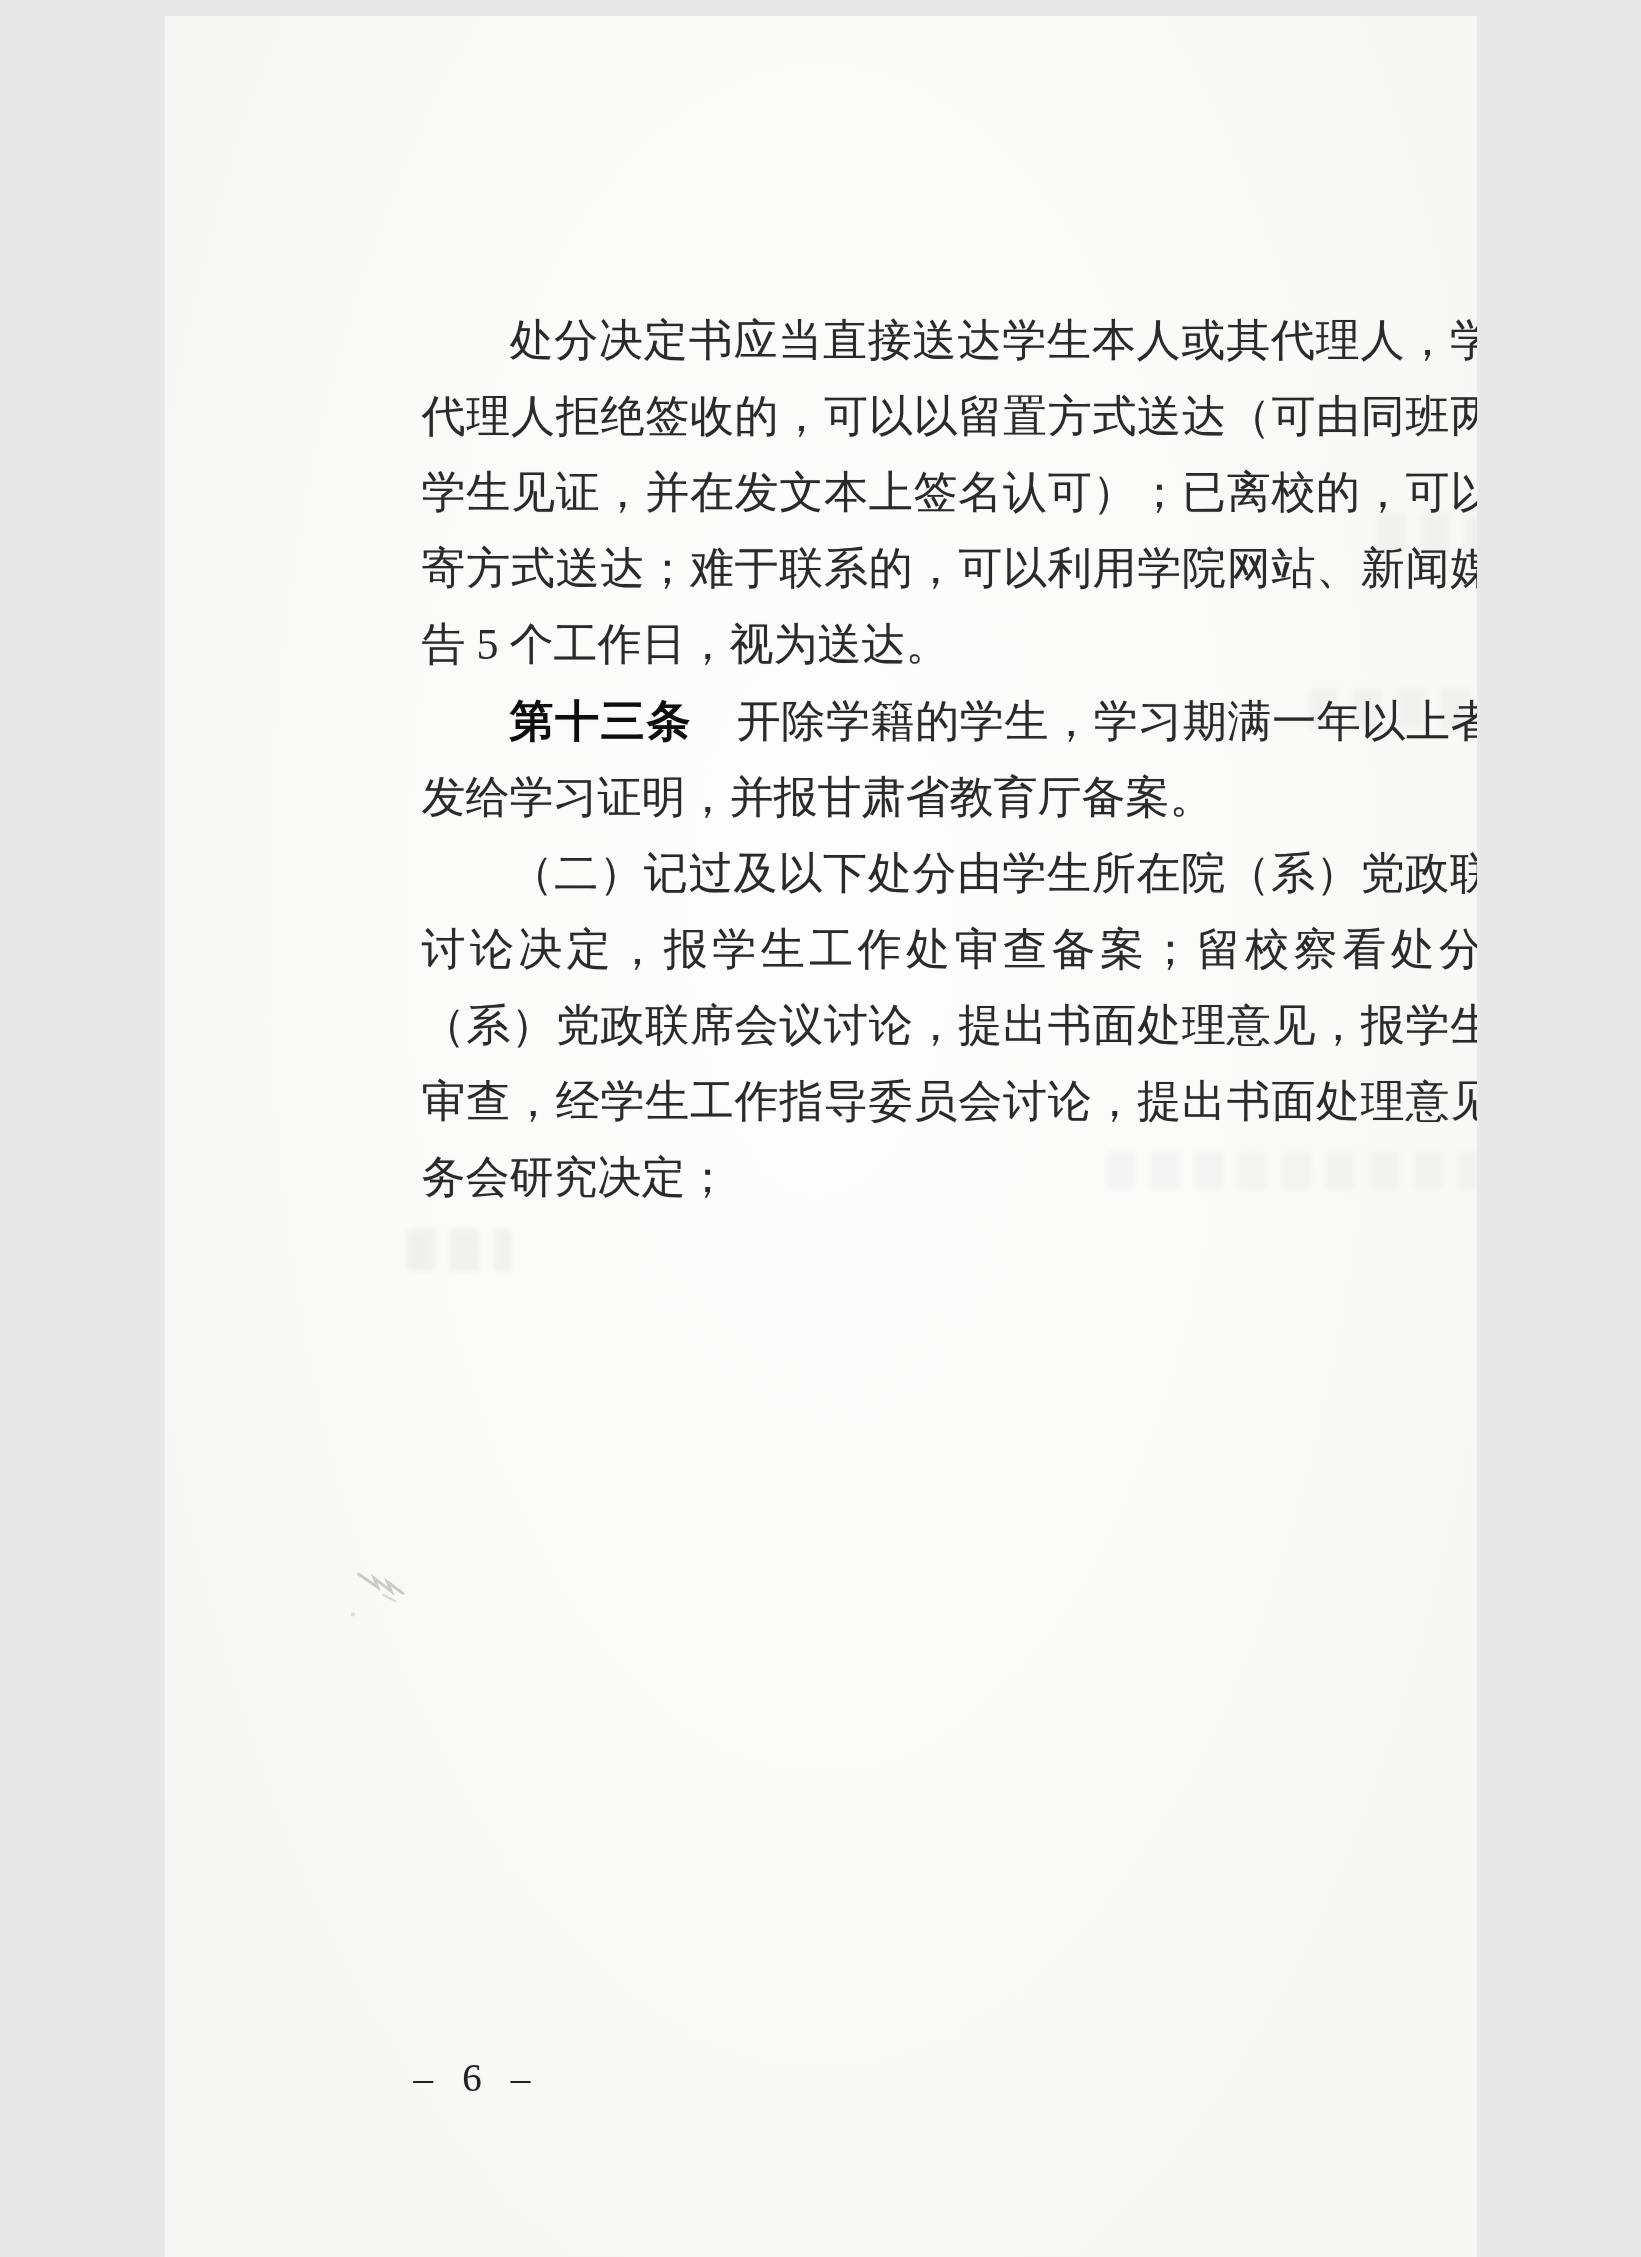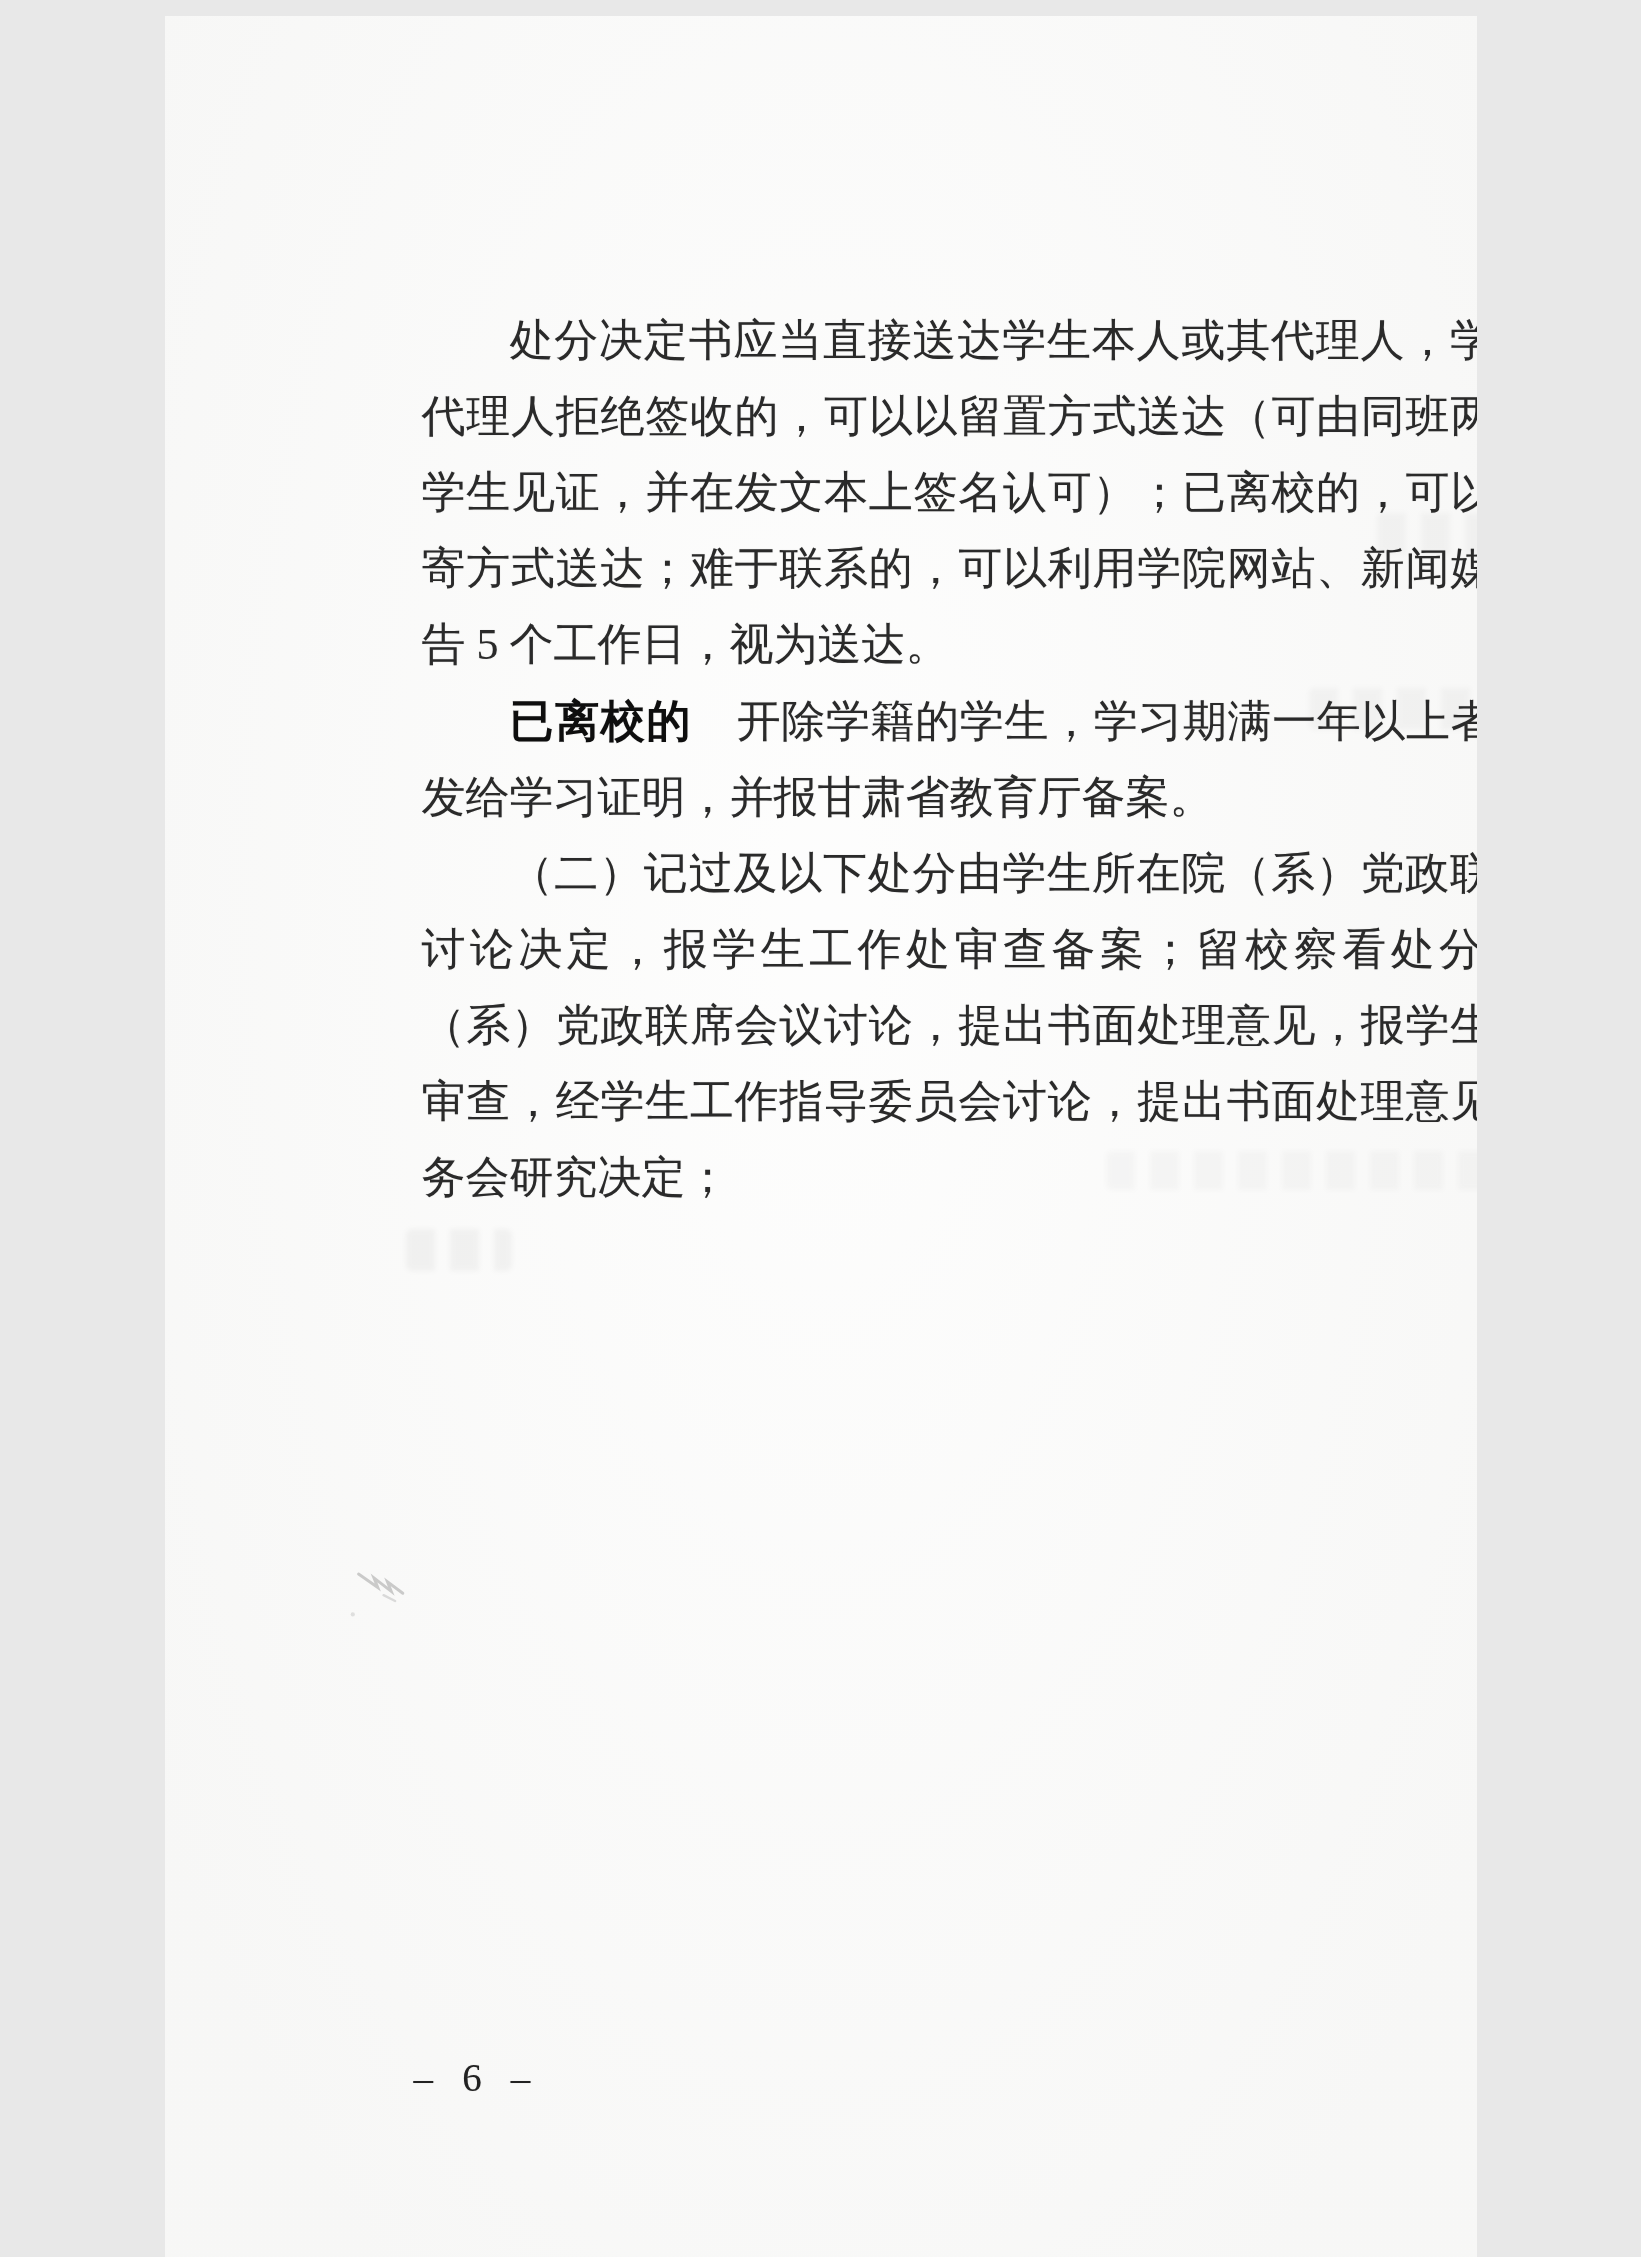--- a/index.html
+++ b/index.html
@@ -81,19 +81,19 @@
   <div class="bleed b4"></div>
 
   <svg class="smudge" viewBox="0 0 110 80">
     <path d="M14 26 L34 40 L30 30 L48 44 L44 34 L60 46" fill="none" stroke="#8d8d8d" stroke-width="3" stroke-linecap="round" opacity="0.8"></path>
     <path d="M40 48 L52 54" fill="none" stroke="#9a9a9a" stroke-width="2.5" stroke-linecap="round" opacity="0.6"></path>
     <circle cx="8" cy="68" r="2.2" fill="#9a9a9a" opacity="0.5"></circle>
   </svg>
 
   <main class="doc-body">
       <p class="para"><span class="run">处分决定书应当直接送达学生本人或其代理人，学生或其代理人拒绝签收的，可以以留置方式送达（可由同班两名以上学生见证，并在发文本上签名认可）；已离校的，可以采取邮寄方式送达；难于联系的，可以利用学院网站、新闻媒体等公告 5 个工作日，视为送达。</span></p>
-      <p class="para"><span class="run bold">已离校的</span><span class="run">　开除学籍的学生，学习期满一年以上者由学院发给学习证明，并报甘肃省教育厅备案。</span></p>
+      <p class="para"><span class="run bold">第十三条</span><span class="run">　开除学籍的学生，学习期满一年以上者由学院发给学习证明，并报甘肃省教育厅备案。</span></p>
       <p class="para"><span class="run">（二）记过及以下处分由学生所在院（系）党政联席会议讨论决定，报学生工作处审查备案；留校察看处分经各院（系）党政联席会议讨论，提出书面处理意见，报学生工作处审查，经学生工作指导委员会讨论，提出书面处理意见，报院务会研究决定；</span></p>
     </main>
 
   <div class="page-number">– 6 –</div>
 </div>
 
 
 </body></html>

